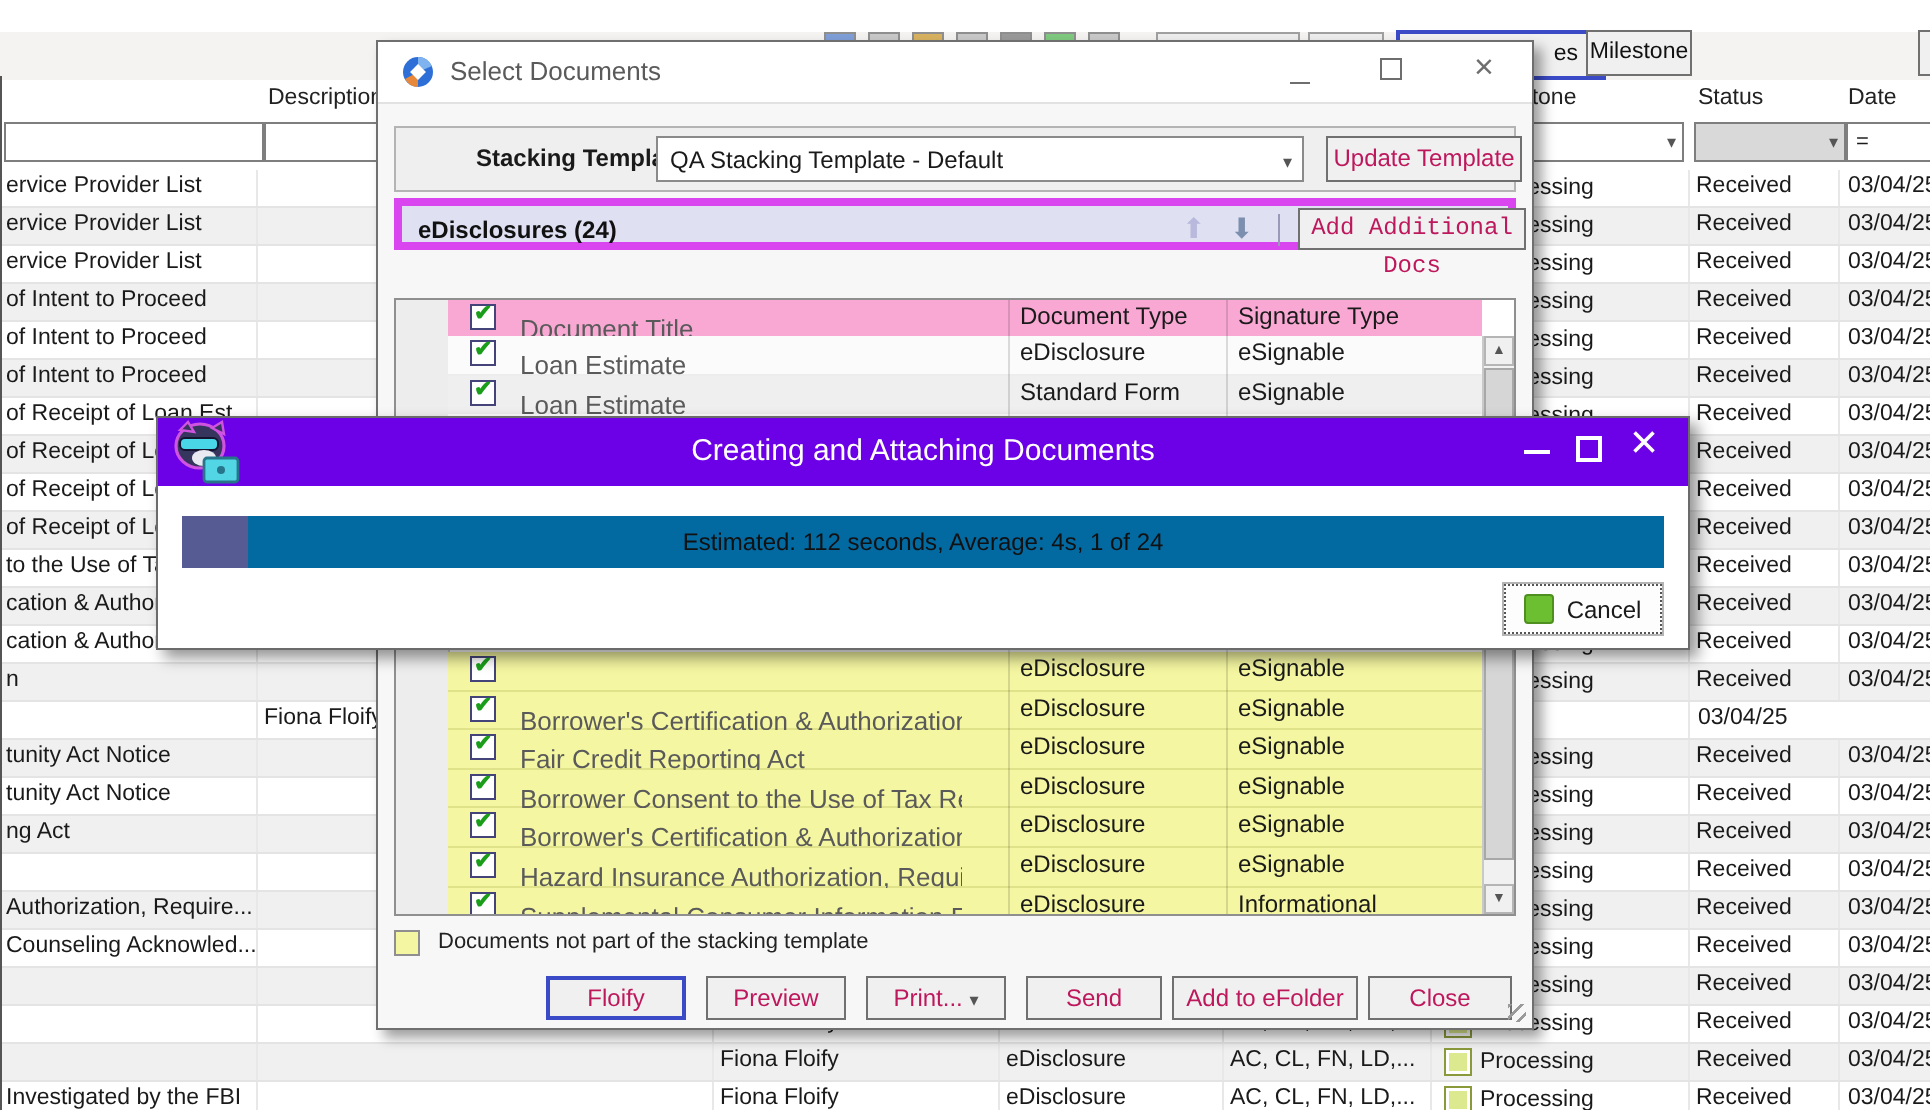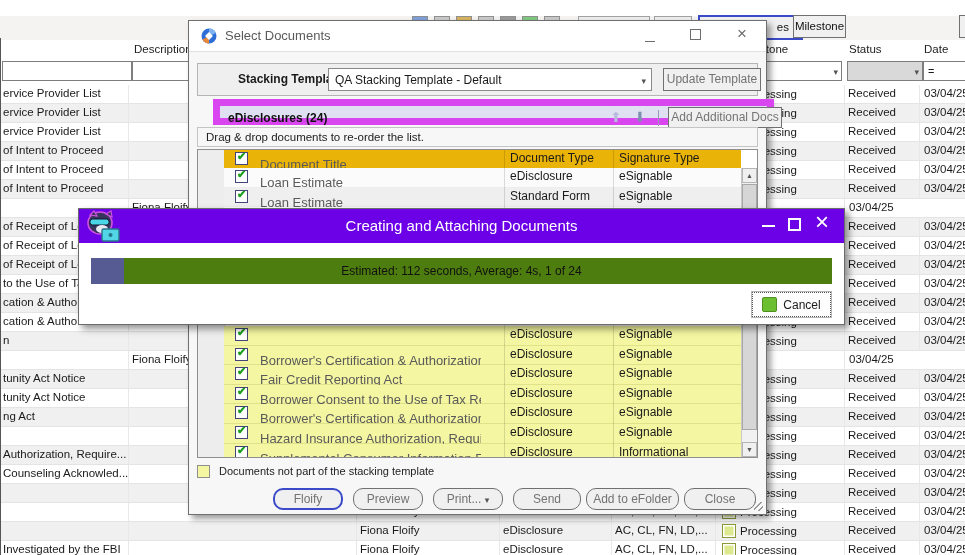--- a/index.html
+++ b/index.html
@@ -49,36 +49,36 @@
   #sd-min{position:absolute;left:456px;top:13px;}
   #sd-max{position:absolute;left:501px;top:8px;}
   #sd-close{position:absolute;left:548px;top:3px;font-size:17px;color:#6e6e6e;}
 
   .panel{position:absolute;left:8px;width:561px;box-sizing:border-box;}
   #panel-template{top:42px;height:33px;background:#efefef;border:1px solid #b4b4b4;}
   #panel-template .lbl{position:absolute;left:8px;top:8px;font-weight:bold;font-size:12px;margin-left:32px;}
   #tmpl-dd{position:absolute;left:130px;top:4px;width:324px;height:23px;background:#fff;border:1px solid #8a8a8a;
     font-size:12px;line-height:23px;padding-left:6px;box-sizing:border-box;}
   #tmpl-dd .chev-r{position:absolute;right:5px;top:0;}
-  .winbtn{background:#f0f0f0;border:1px solid #707070;font-size:12px;text-align:center;color:#737373;box-sizing:border-box;}
+  .winbtn{background:#f0f0f0;border:1px solid #707070;font-size:12px;text-align:center;color:#be185d;box-sizing:border-box;}
   #btn-update{position:absolute;left:465px;top:4px;width:98px;height:23px;line-height:21px;}
 
-  #panel-section{top:78px;height:26px;background:#dfe1f3;border:7px solid #d946ef;margin-left:16px;}
+  #panel-section{top:78px;height:26px;background:#dfe1f3;border:4px solid #d946ef;}
   #panel-section .lbl{position:absolute;left:8px;top:5px;font-weight:bold;font-size:12px;color:#111;}
   .up-arrow{position:absolute;left:390px;top:3px;font-size:14px;color:#b9b9dd;}
   .down-arrow{position:absolute;left:414px;top:3px;font-size:14px;color:#7d8fae;}
   #sec-divider{position:absolute;left:438px;top:4px;width:1px;height:16px;background:#9a9ab8;}
-  #btn-adddocs{position:absolute;left:448px;top:1px;width:114px;height:21px;line-height:19px;}
+  #btn-adddocs{position:absolute;left:448px;top:1px;width:114px;height:21px;line-height:19px;font-family:Liberation Mono, monospace;}
 
   #panel-hint{top:106px;height:20px;background:#f7f7f7;border:1px solid #c4c4c4;}
   #panel-hint .lbl{position:absolute;left:8px;top:3px;font-size:11.5px;color:#222;}
 
   #listbox{top:128px;height:309px;background:#fff;border:1px solid #8f8f8f;overflow:hidden;}
   #list-gutter{position:absolute;left:0;top:0;bottom:0;width:26px;background:#ededed;border-right:1px solid #cfcfcf;}
-  #list-header{position:absolute;left:26px;right:16px;top:0;height:18px;background:#eab308;border-bottom:3px solid #0ea5e9;font-size:12px;}
+  #list-header{position:absolute;left:26px;right:16px;top:0;height:18px;background:#f9a8d4;border-bottom:3px solid #0ea5e9;font-size:12px;}
   .dlg-row{position:relative;height:18.6px;font-size:12px;background:#fbfbfb;border-bottom:1px solid #ededed;}
   .dlg-row.odd{background:#efefef;}
   #white-rows{position:absolute;left:26px;right:16px;top:18px;}
   #yellow-rows{position:absolute;left:26px;right:16px;top:176px;}
   #yellow-rows .dlg-row{background:#f4f6a1;border-bottom:1px solid #e0e28a;}
   .cb{position:absolute;left:11px;top:2px;width:13px;height:13px;background:#fff;border:1px solid #44447a;box-sizing:border-box;}
   .cb .tick::before{content:"✔";position:absolute;left:1px;top:-3px;color:#1a9e1a;font-size:11px;font-weight:bold;}
   .rt{position:absolute;top:1px;white-space:nowrap;overflow:hidden;}
   .rt.title{left:32px;right:260px;}
   .rt.dtype{left:286px;width:105px;}
@@ -88,40 +88,40 @@
   #list-scroll{position:absolute;right:0;top:18px;bottom:0;width:15px;background:#f1f1f1;border-left:1px solid #c9c9c9;}
   .scrollbtn{position:absolute;left:0;right:0;height:15px;background:#f0f0f0;border:1px solid #b5b5b5;
     text-align:center;font-size:7px;color:#555;line-height:14px;box-sizing:border-box;}
   #scroll-up{top:0;} #scroll-down{bottom:0;}
   #scroll-thumb{position:absolute;left:0;right:0;top:16px;height:246px;background:#d6d6d6;border:1px solid #a8a8a8;box-sizing:border-box;}
 
   #legend{position:absolute;left:8px;top:443px;height:14px;}
   #legend .sq{position:absolute;left:0;top:1px;width:11px;height:11px;background:#f4f6a1;border:1px solid #8f8f8f;}
   #legend .lbl{position:absolute;left:22px;top:1px;font-size:11px;color:#222;white-space:nowrap;}
 
-  .botbtn{position:absolute;top:467px;height:22px;line-height:20px;border-radius:10px;}
+  .botbtn{position:absolute;top:467px;height:22px;line-height:20px;}
   #btn-floify{left:84px;width:70px;border:2px solid #3b4bc8;line-height:18px;}
   #btn-preview{left:164px;width:70px;}
   #btn-print{left:244px;width:70px;}
   #btn-send{left:324px;width:68px;}
   #btn-efolder{left:397px;width:93px;}
   #btn-close{left:495px;width:72px;}
   #resize-grip{position:absolute;right:3px;bottom:3px;width:9px;height:9px;
     background:repeating-linear-gradient(135deg,#9a9a9a 0 1.5px,transparent 1.5px 4.5px);}
 
   
   #dlg-progress{position:absolute;left:78px;top:208px;width:767px;height:117px;z-index:20;
     box-shadow:4px 4px 7px rgba(0,0,0,0.42);border:1px solid #6b6b6b;box-sizing:border-box;}
   #pd-title{position:absolute;left:0;top:0;right:0;height:34px;background:#6c00e6;}
   #pd-title .title{position:absolute;left:0;right:0;top:8px;text-align:center;color:#fff;font-size:15px;}
   #pd-min{position:absolute;left:683px;top:16px;width:13px;height:2px;background:#fff;}
   #pd-max{position:absolute;left:709px;top:9px;width:13px;height:13px;border:2px solid #fff;box-sizing:border-box;}
   #pd-close{position:absolute;left:736px;top:-1px;color:#fff;font-size:24px;font-weight:300;}
   #pd-body{position:absolute;left:0;top:34px;right:0;bottom:0;background:#fff;}
-  #pd-bar{position:absolute;left:12px;top:15px;width:741px;height:26px;background:#4d7c0f;}
+  #pd-bar{position:absolute;left:12px;top:15px;width:741px;height:26px;background:#0369a1;}
   #pd-fill{position:absolute;left:0;top:0;bottom:0;background:#575b94;}
   #pd-bartext{position:absolute;left:0;right:0;top:6px;text-align:center;font-size:12px;color:#111;}
   #pd-cancel{position:absolute;right:13px;top:49px;width:77px;height:23px;background:#fdfdfd;
     border:1px dotted #555;box-shadow:0 0 0 1px #b4b4b4;display:flex;align-items:center;justify-content:center;gap:6px;font-size:12px;}
   #pd-cancel .green-sq{width:13px;height:13px;background:#6cbf30;border:1px solid #4e8f1f;border-radius:2px;}
   .mascot{position:absolute;left:6px;top:1px;}
 </style>
 </head>
 <body>
 
@@ -243,20 +243,21 @@
         <div class="c pair">AC, CL, FN, LD,...</div>
         <div class="c mile">
           <span class="mile-icon"></span>
           <span>Processing</span>
         </div>
         <div class="c status">Received</div>
         <div class="c date">03/04/25</div>
       </div>
 
       <div class="bg-row">
+        <div class="c name">of Receipt of Loan Est...</div>
         <div class="c desc"></div>
         <div class="c signer">Fiona Floify</div>
         <div class="c dtype">eDisclosure</div>
         <div class="c pair">AC, CL, FN, LD,...</div>
         <div class="c mile">
           <span class="mile-icon"></span>
           <span>Processing</span>
         </div>
         <div class="c status">Received</div>
         <div class="c date">03/04/25</div>
@@ -540,23 +541,20 @@
     </div>
 
     <div id="panel-section" class="panel">
       <span class="lbl">eDisclosures (24)</span>
       <span class="up-arrow">⬆</span>
       <span class="down-arrow">⬇</span>
       <span id="sec-divider"></span>
       <div id="btn-adddocs" class="winbtn">Add Additional Docs</div>
     </div>
 
-    <div id="panel-hint" class="panel">
-      <span class="lbl">Drag &amp; drop documents to re-order the list.</span>
-    </div>
 
     <div id="listbox" class="panel">
       <div id="list-gutter"></div>
       <div id="list-header">
         <span class="cb"><span class="tick"></span></span>
         <span class="rt title">Document Title</span>
         <span class="rt dtype">Document Type</span>
         <span class="rt dsig">Signature Type</span>
       </div>
 

